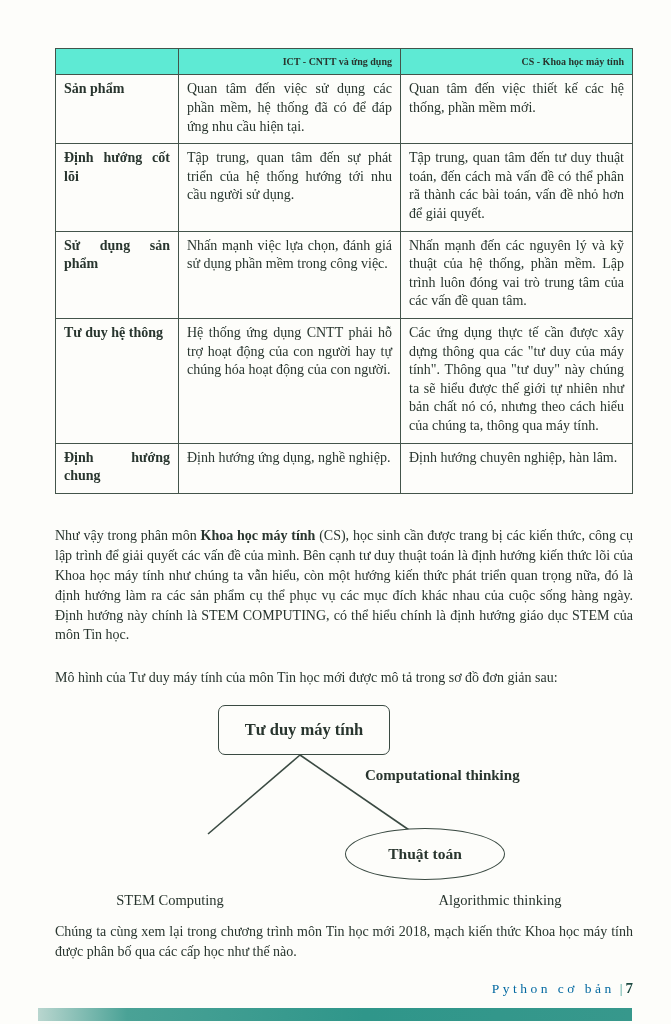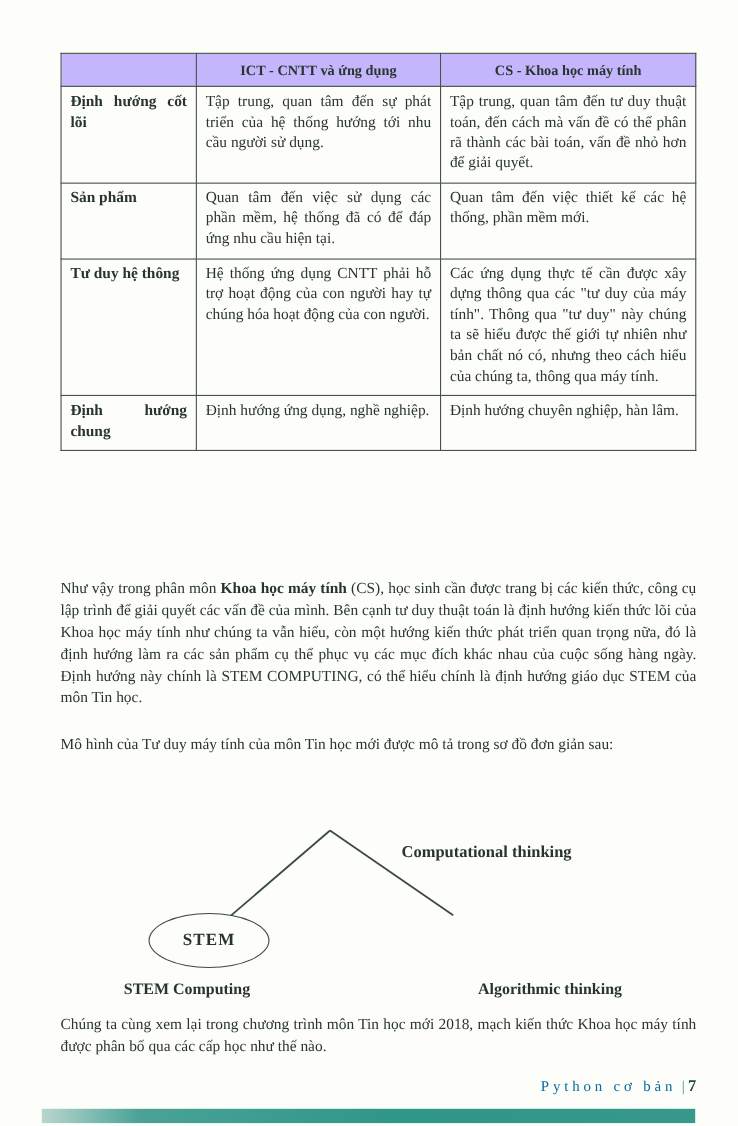--- a/index.html
+++ b/index.html
@@ -10,22 +10,22 @@
   }
 
   
   .section-table { position:absolute; top:48px; left:55px; width:577px; }
   table.compare { width:100%; border-collapse:collapse; table-layout:fixed; }
   .compare th, .compare td {
     border:1.5px solid #43544a; vertical-align:top;
     padding:5px 8px 7px 8px; font-size:14px; line-height:1.33;
   }
   .compare thead th {
-    background:#c4b5fd; font-weight:bold; text-align:center;
-    font-size:13px; padding:6px 8px;
+    background:#5eead4; font-weight:bold; text-align:right;
+    font-size:10px; padding:6px 8px;
   }
   .compare td.row-label { font-weight:bold; text-align:justify; }
   .compare td.cell-text { text-align:justify; }
 
   
   .para { position:absolute; left:55px; width:578px; font-size:14px; line-height:1.42; text-align:justify; }
   .p1 { top:526px; }
   .p2 { top:668px; }
   .p3 { top:922px; }
   .bold-inline { font-weight:bold; }
@@ -40,21 +40,21 @@
     font-weight:bold; font-size:16.5px;
   }
   .caption-top { position:absolute; left:365px; top:72px; font-weight:bold; font-size:15px; }
   .ellipse {
     position:absolute; border:1.6px solid #3a4a42; border-radius:50%;
     background:#fdfdfa; display:flex; align-items:center; justify-content:center;
     font-weight:bold; font-size:15.5px;
   }
   .ellipse-left  { left:135px; top:135px; width:110px; height:50px; letter-spacing:1px; }
   .ellipse-right { left:345px; top:133px; width:160px; height:52px; }
-  .caption-bottom { position:absolute; top:197px; font-weight:bold; font-size:14.5px; text-align:center; }
+  .caption-bottom { position:absolute; top:197px; font-weight:normal; font-size:14.5px; text-align:center; }
   .caption-left  { left:80px;  width:180px; }
   .caption-right { left:405px; width:190px; }
 
   
   .footer { position:absolute; top:979px; left:55px; width:578px; text-align:right; }
   .book-title { color:#0369a1; letter-spacing:3.5px; font-size:13.5px; }
   .footer-divider { color:#2f968a; font-size:13.5px; margin:0 3px 0 5px; }
   .page-num { color:#1d4a42; font-weight:bold; font-size:15px; }
   .accent-bar {
     position:absolute; top:1008px; left:38px; width:594px; height:13px;
@@ -75,28 +75,33 @@
       </colgroup>
       <thead>
         <tr>
           <th></th>
           <th>ICT - CNTT và ứng dụng</th>
           <th>CS - Khoa học máy tính</th>
         </tr>
       </thead>
       <tbody>
         <tr>
+          <td class="row-label">Sản phẩm</td>
+          <td class="cell-text">Quan tâm đến việc sử dụng các phần mềm, hệ thống đã có để đáp ứng nhu cầu hiện tại.</td>
+          <td class="cell-text">Quan tâm đến việc thiết kế các hệ thống, phần mềm mới.</td>
+        </tr>
+        <tr>
           <td class="row-label">Định hướng cốt lõi</td>
           <td class="cell-text">Tập trung, quan tâm đến sự phát triển của hệ thống hướng tới nhu cầu người sử dụng.</td>
           <td class="cell-text">Tập trung, quan tâm đến tư duy thuật toán, đến cách mà vấn đề có thể phân rã thành các bài toán, vấn đề nhỏ hơn để giải quyết.</td>
         </tr>
         <tr>
-          <td class="row-label">Sản phẩm</td>
-          <td class="cell-text">Quan tâm đến việc sử dụng các phần mềm, hệ thống đã có để đáp ứng nhu cầu hiện tại.</td>
-          <td class="cell-text">Quan tâm đến việc thiết kế các hệ thống, phần mềm mới.</td>
+          <td class="row-label">Sử dụng sản phẩm</td>
+          <td class="cell-text">Nhấn mạnh việc lựa chọn, đánh giá sử dụng phần mềm trong công việc.</td>
+          <td class="cell-text">Nhấn mạnh đến các nguyên lý và kỹ thuật của hệ thống, phần mềm. Lập trình luôn đóng vai trò trung tâm của các vấn đề quan tâm.</td>
         </tr>
         <tr>
           <td class="row-label">Tư duy hệ thông</td>
           <td class="cell-text">Hệ thống ứng dụng CNTT phải hỗ trợ hoạt động của con người hay tự chúng hóa hoạt động của con người.</td>
           <td class="cell-text">Các ứng dụng thực tế cần được xây dựng thông qua các "tư duy của máy tính". Thông qua "tư duy" này chúng ta sẽ hiểu được thế giới tự nhiên như bản chất nó có, nhưng theo cách hiểu của chúng ta, thông qua máy tính.</td>
         </tr>
         <tr>
           <td class="row-label">Định hướng chung</td>
           <td class="cell-text">Định hướng ứng dụng, nghề nghiệp.</td>
           <td class="cell-text">Định hướng chuyên nghiệp, hàn lâm.</td>
@@ -107,22 +112,23 @@
 
   <p class="para p1"><span>Như vậy trong phân môn </span><span class="bold-inline">Khoa học máy tính</span><span> (CS), học sinh cần được trang bị các kiến thức, công cụ lập trình để giải quyết các vấn đề của mình. Bên cạnh tư duy thuật toán là định hướng kiến thức lõi của Khoa học máy tính như chúng ta vẫn hiểu, còn một hướng kiến thức phát triển quan trọng nữa, đó là định hướng làm ra các sản phẩm cụ thể phục vụ các mục đích khác nhau của cuộc sống hàng ngày. Định hướng này chính là STEM COMPUTING, có thể hiểu chính là định hướng giáo dục STEM của môn Tin học.</span></p>
 
   <p class="para p2">Mô hình của Tư duy máy tính của môn Tin học mới được mô tả trong sơ đồ đơn giản sau:</p>
 
   <div class="diagram">
     <svg class="connectors" viewBox="0 0 671 222">
       <line x1="300" y1="60" x2="208" y2="139" stroke="#3a4a42" stroke-width="1.6"></line>
       <line x1="300" y1="60" x2="412" y2="137" stroke="#3a4a42" stroke-width="1.6"></line>
     </svg>
+    <div class="node-box">Tư duy máy tính</div>
     <div class="caption-top">Computational thinking</div>
-    <div class="ellipse ellipse-left">STEM</div>
+    <div class="ellipse ellipse-right">Thuật toán</div>
     <div class="caption-bottom caption-left">STEM Computing</div>
     <div class="caption-bottom caption-right">Algorithmic thinking</div>
   </div>
 
   <p class="para p3">Chúng ta cùng xem lại trong chương trình môn Tin học mới 2018, mạch kiến thức Khoa học máy tính được phân bố qua các cấp học như thế nào.</p>
 
   <div class="footer">
     <span class="book-title">Python cơ bản</span><span class="footer-divider">|</span><span class="page-num">7</span>
   </div>
   <div class="accent-bar"></div>

